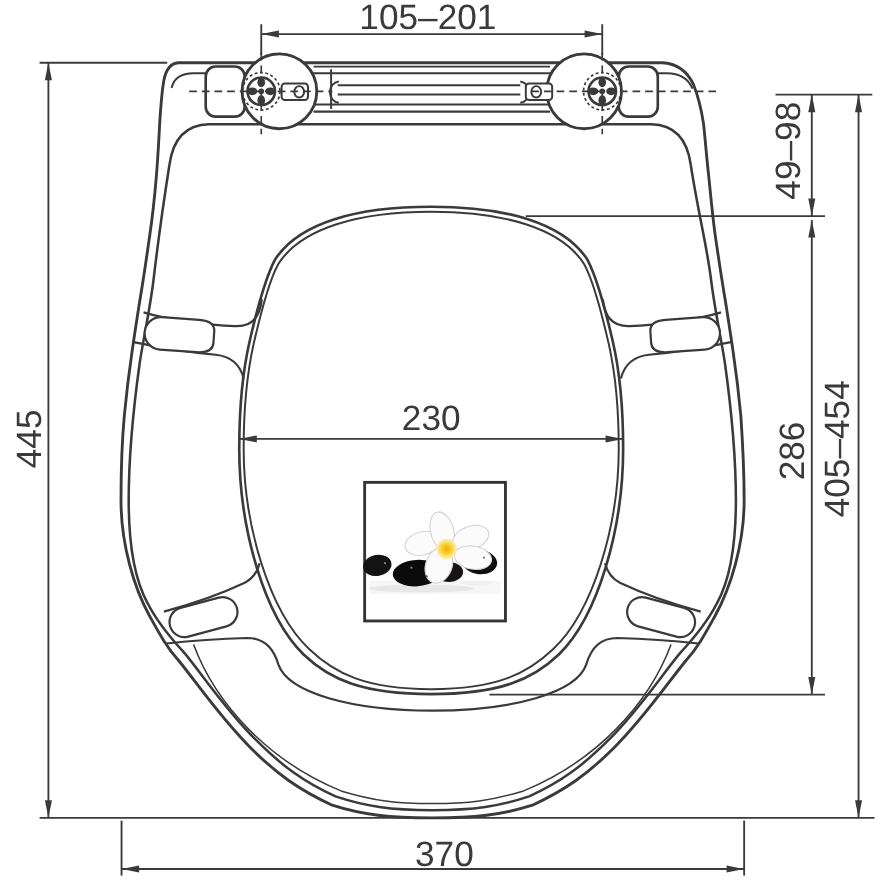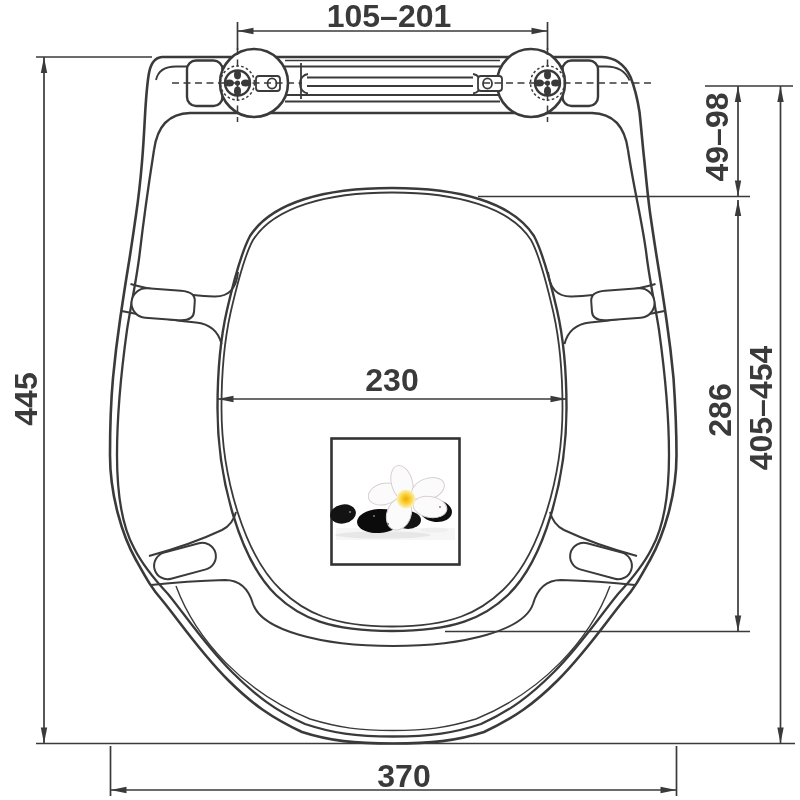--- a/index.html
+++ b/index.html
@@ -1,16 +1,16 @@
 <!DOCTYPE html>
 <html><head>
 <meta charset="utf-8">
 <style>
   html,body{margin:0;padding:0;background:#ffffff;}
-  .page{width:800px;height:800px;position:relative;background:#ffffff;font-weight:bold;}
+  .page{width:800px;height:800px;position:relative;background:#ffffff;}
   svg{position:absolute;top:0;left:0;}
   text{font-family:"Liberation Sans", sans-serif;fill:#3a3a3a;}
 </style>
 </head>
 <body>
 <div class="page">
 <svg width="800" height="800" viewBox="0 0 800 800">
 <defs>
   <radialGradient id="yg" cx="50%" cy="50%" r="50%">
     <stop offset="0%" stop-color="#f2a90a"></stop>

